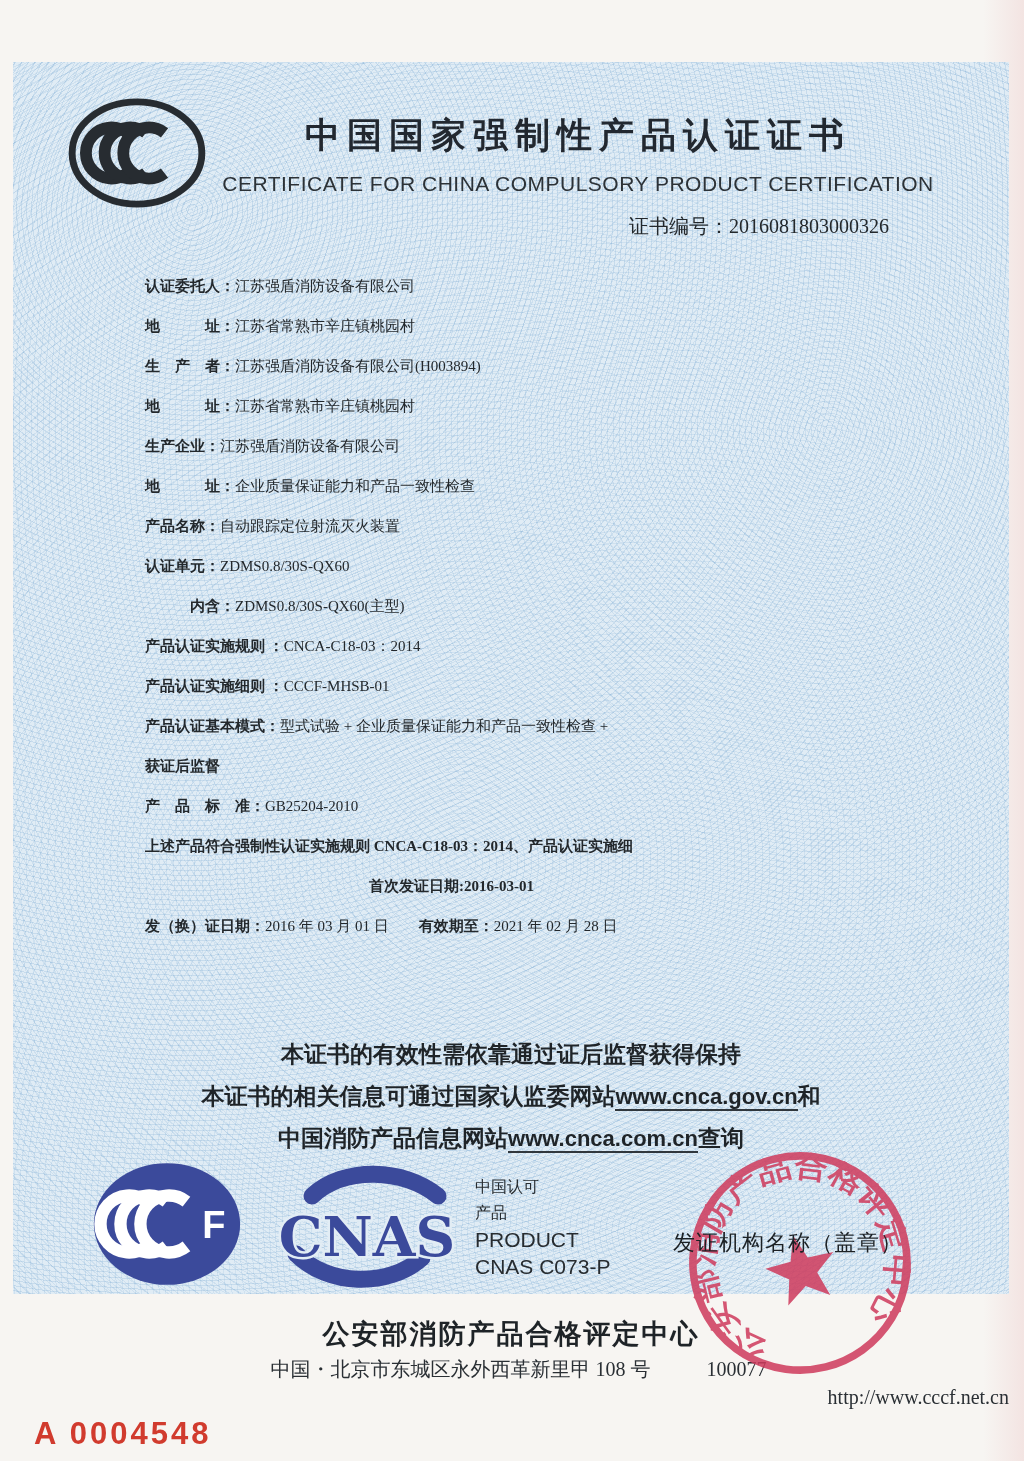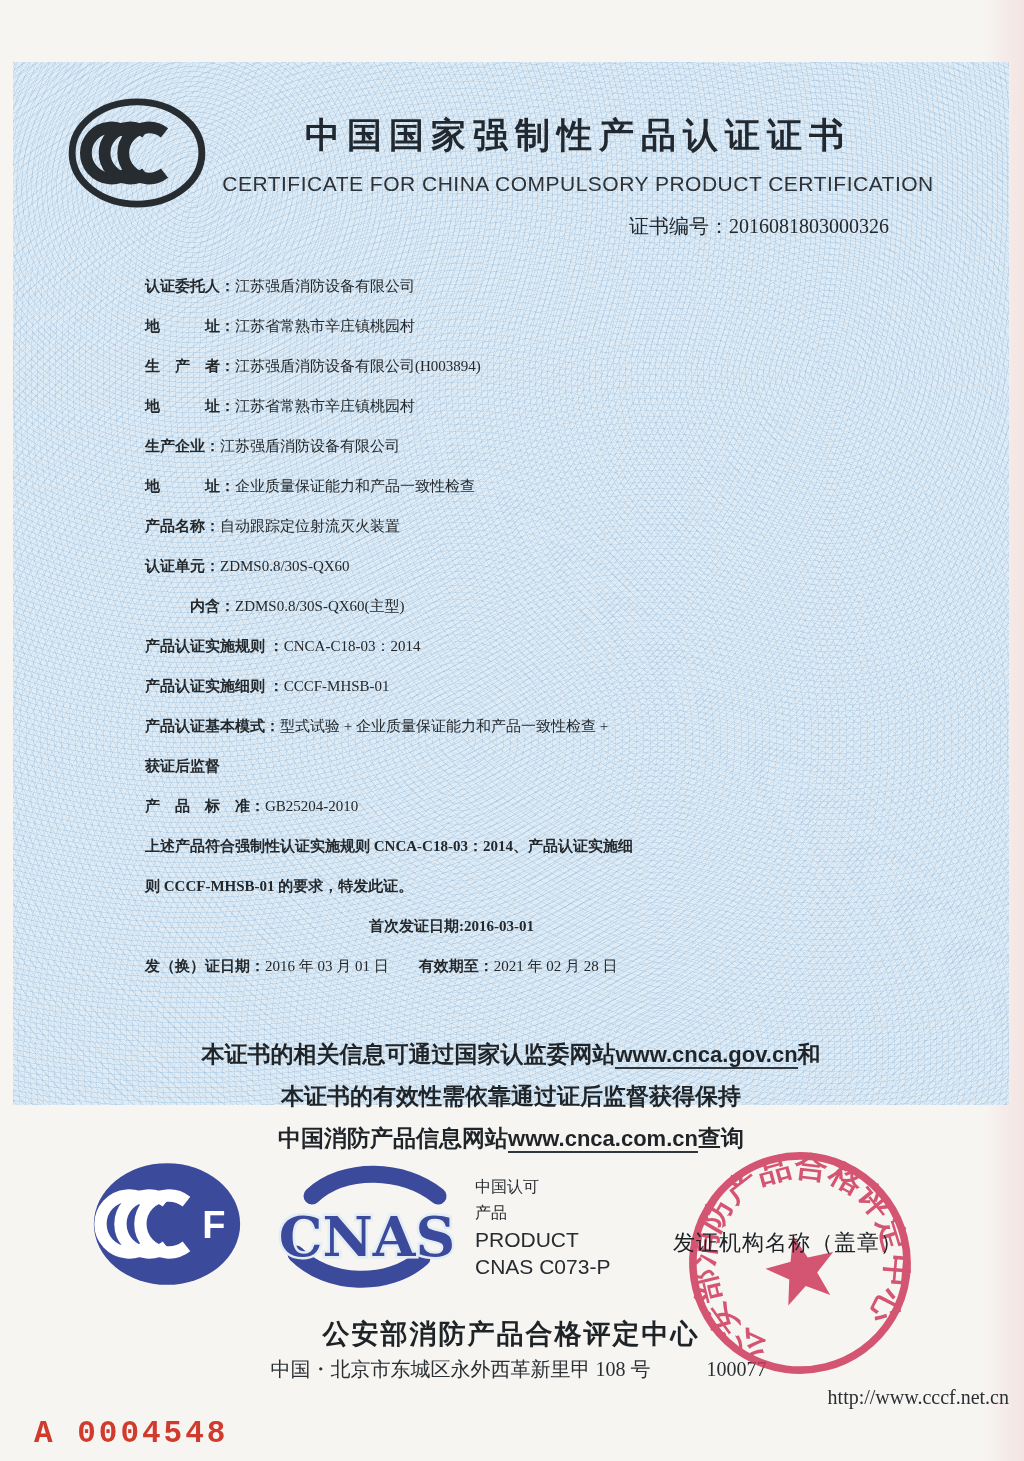--- a/index.html
+++ b/index.html
@@ -3,21 +3,21 @@
 <meta charset="utf-8">
 <style>
   * { margin:0; padding:0; box-sizing:border-box; }
   html,body { width:1024px; height:1461px; }
   body {
     font-family:"Liberation Serif", serif;
     background:linear-gradient(90deg,#f7f5f2 0%, #f7f5f2 96%, #f3e4e2 100%);
     position:relative; overflow:hidden;
   }
   .cert {
-    position:absolute; left:13px; top:62px; width:996px; height:1043px;
+    position:absolute; left:13px; top:62px; width:996px; height:1232px;
     background-color:#e0ecf5;
     background-image:
       repeating-radial-gradient(circle at 18% 12%, rgba(108,160,205,0.22) 0 1px, transparent 1px 5px),
       repeating-radial-gradient(circle at 82% 30%, rgba(108,160,205,0.17) 0 1px, transparent 1px 6px),
       repeating-radial-gradient(circle at 45% 65%, rgba(108,160,205,0.15) 0 1px, transparent 1px 7px),
       repeating-radial-gradient(circle at 65% 95%, rgba(108,160,205,0.15) 0 1px, transparent 1px 6px);
     color:#23282c;
   }
   .abs { position:absolute; }
   .ccc-logo { left:50px; top:34px; width:148px; height:114px; }
@@ -44,21 +44,21 @@
   .accr-cn { font-size:16px; line-height:26px; }
   .accr-en { font-size:21px; line-height:27px; font-family:"Liberation Sans", sans-serif; }
   .stamp { left:668px; top:1082px; width:238px; height:238px; z-index:2; }
   .stamp-caption { left:660px; top:1166px; width:290px; font-size:22px; letter-spacing:1px;
                    color:#1c2125; z-index:3; white-space:nowrap; }
   .footer-org { left:0; top:1254px; width:100%; text-align:center; font-size:27px;
                 font-weight:bold; color:#1e2327; z-index:1; letter-spacing:2px; }
   .footer-addr { left:0; top:1294px; width:100%; text-align:center; font-size:20px; color:#2a2f34;padding-left:15px; }
   .footer-addr .postcode { margin-left:56px; }
   .footer-url { left:0; top:1324px; width:100%; text-align:right; font-size:20px; color:#2a2f34; }
-  .serial { position:absolute; left:34px; top:1416px; font-family:Liberation Mono, monospace;
+  .serial { position:absolute; left:34px; top:1416px; font-family:Liberation Sans, sans-serif;
             font-weight:bold; font-size:31px; color:#d13b2e; letter-spacing:3px; }
 </style>
 </head>
 <body>
 
 <div class="cert">
 
   <svg class="abs ccc-logo" viewBox="0 0 150 116">
     <ellipse cx="75" cy="58" rx="66" ry="52" fill="none" stroke="#272c31" stroke-width="7"></ellipse>
     <path d="M 65 37.5 A 26 26 0 1 0 65 78.5" fill="none" stroke="#272c31" stroke-width="12"></path>
@@ -82,28 +82,27 @@
     <div class="line"><span class="lbl">地　　　址：</span><span>企业质量保证能力和产品一致性检查</span></div>
     <div class="line"><span class="lbl">产品名称：</span><span>自动跟踪定位射流灭火装置</span></div>
     <div class="line"><span class="lbl">认证单元：</span><span>ZDMS0.8/30S-QX60</span></div>
     <div class="line"><span class="lbl">　　　内含：</span><span>ZDMS0.8/30S-QX60(主型)</span></div>
     <div class="line"><span class="lbl">产品认证实施规则 ：</span><span>CNCA-C18-03：2014</span></div>
     <div class="line"><span class="lbl">产品认证实施细则 ：</span><span>CCCF-MHSB-01</span></div>
     <div class="line"><span class="lbl">产品认证基本模式：</span><span>型式试验 + 企业质量保证能力和产品一致性检查 +</span></div>
     <div class="line"><span class="lbl">获证后监督</span><span></span></div>
     <div class="line"><span class="lbl">产　品　标　准：</span><span>GB25204-2010</span></div>
     <div class="line bold">上述产品符合强制性认证实施规则 CNCA-C18-03：2014、产品认证实施细</div>
-    <div class="line bold">则 CCCF-MHSB-01 的要求，特发此证。</div>
     <div class="line first-issue"><span>首次发证日期:</span><span>2016-03-01</span></div>
     <div class="line"><span class="lbl">发（换）证日期：</span><span>2016 年 03 月 01 日</span><span class="lbl gap-left">有效期至：</span><span>2021 年 02 月 28 日</span></div>
   </div>
 
   <div class="abs notice">
+    <div class="nline">本证书的有效性需依靠通过证后监督获得保持</div>
     <div class="nline"><span>本证书的相关信息可通过国家认监委网站</span><span class="url">www.cnca.gov.cn</span><span>和</span></div>
-    <div class="nline">本证书的有效性需依靠通过证后监督获得保持</div>
     <div class="nline"><span>中国消防产品信息网站</span><span class="url">www.cnca.com.cn</span><span>查询</span></div>
   </div>
 
   <svg class="abs cccf-logo" viewBox="0 0 160 132">
     <ellipse cx="80" cy="66" rx="77" ry="64" fill="#3b4a9b"></ellipse>
     <path d="M 58.5 42.4 A 30 30 0 1 0 58.5 89.6" fill="none" stroke="#ffffff" stroke-width="13"></path>
     <path d="M 79.5 42.4 A 30 30 0 1 0 79.5 89.6" fill="none" stroke="#ffffff" stroke-width="13"></path>
     <path d="M 100.5 42.4 A 30 30 0 1 0 100.5 89.6" fill="none" stroke="#ffffff" stroke-width="13"></path>
     <text x="117" y="81" font-size="40" font-weight="bold" fill="#ffffff" font-family="'Liberation Sans', sans-serif">F</text>
   </svg>

